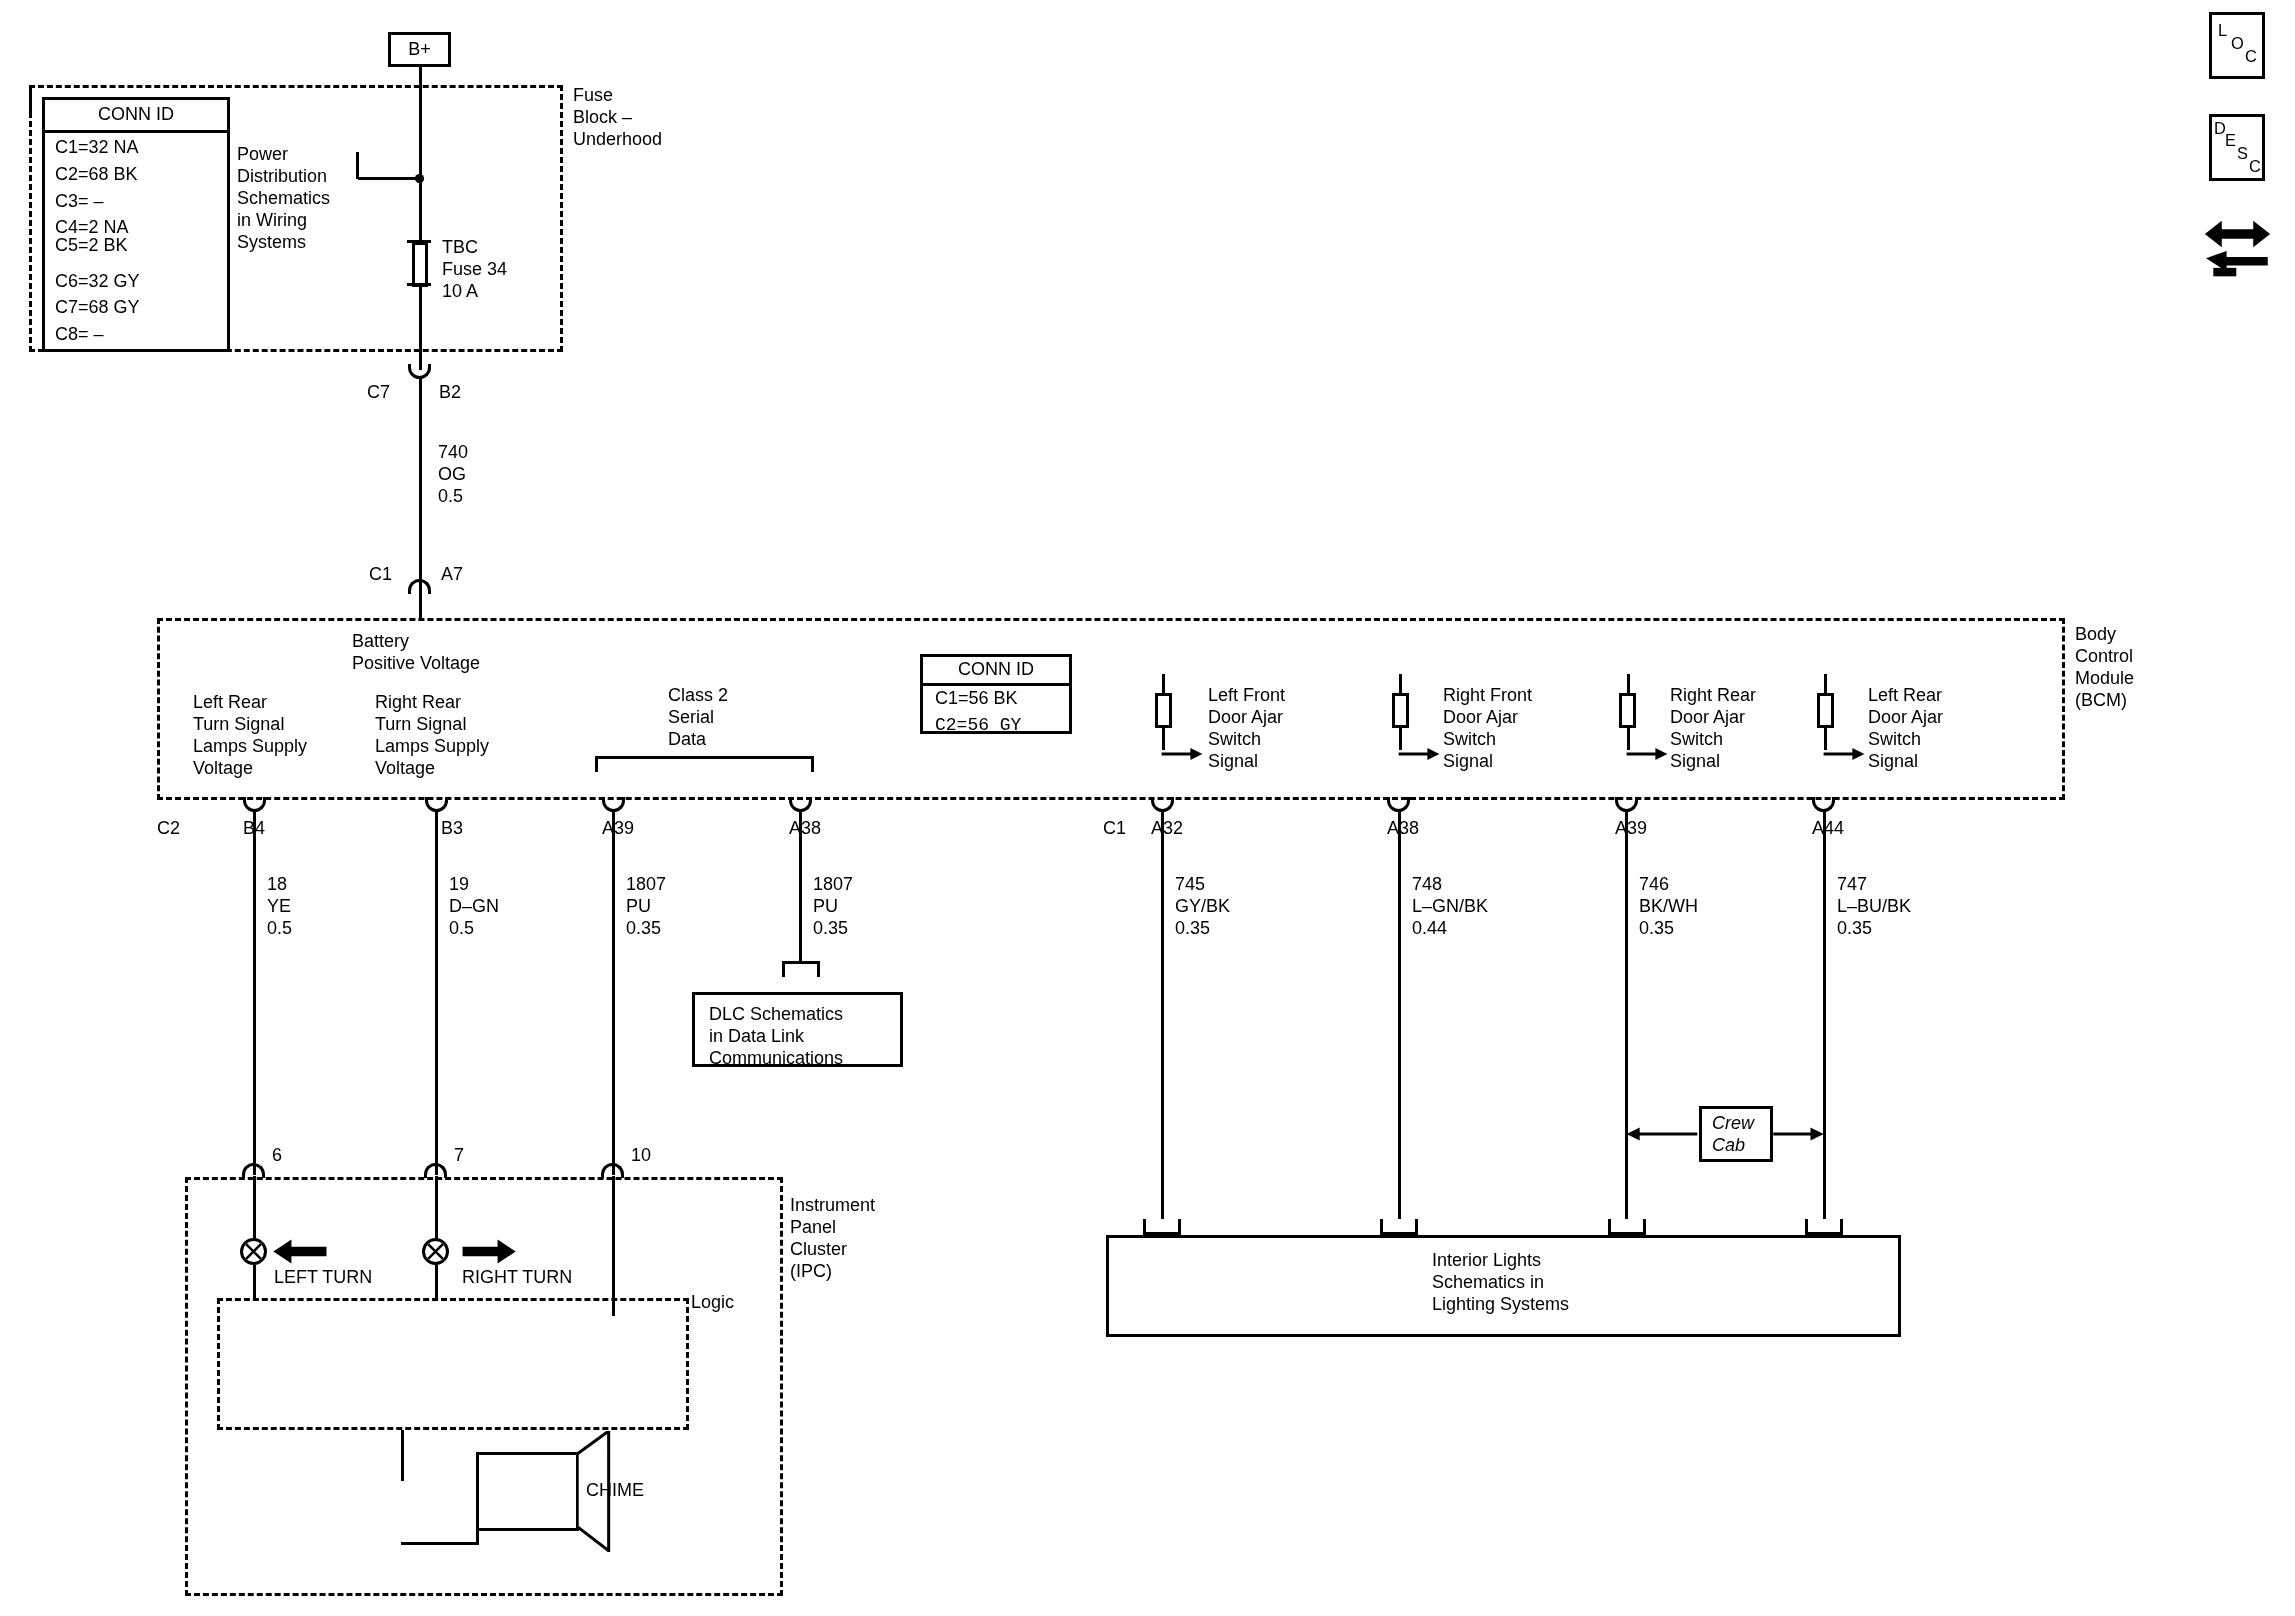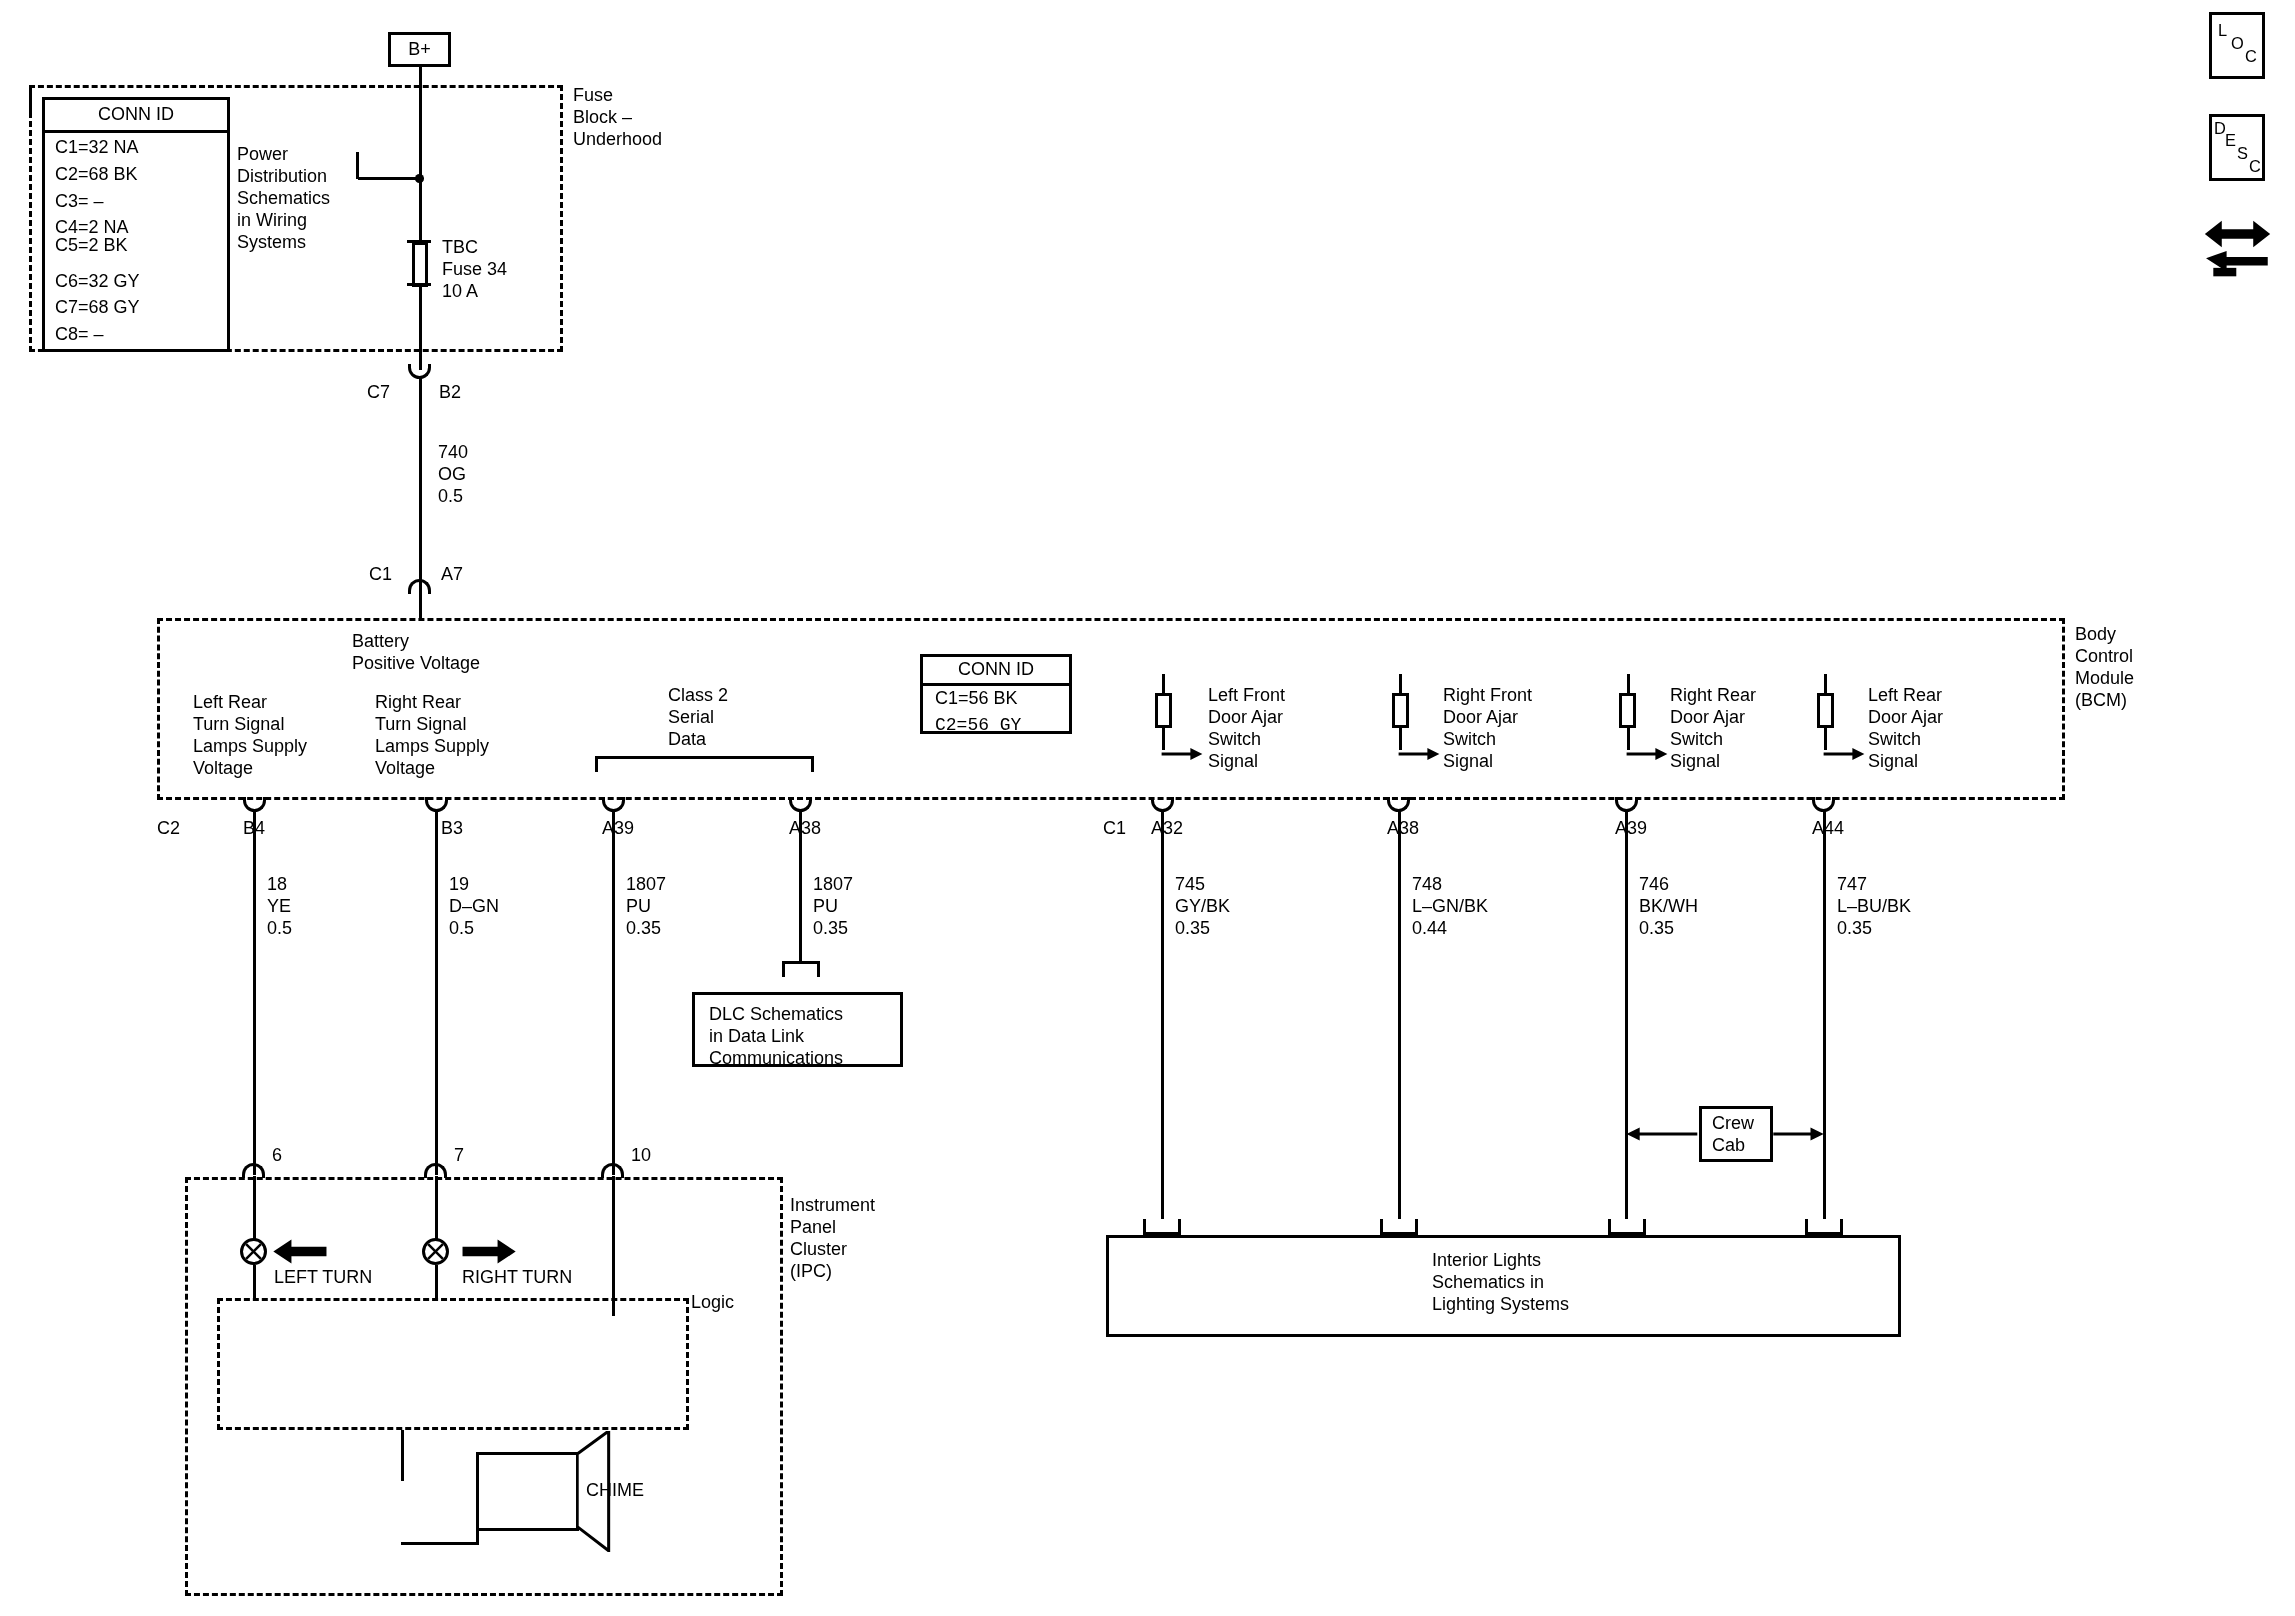--- a/index.html
+++ b/index.html
@@ -424,21 +424,21 @@
 L–GN/BK
 0.44</div>
   <div class="txt" style="left:1639px; top:874px;">746
 BK/WH
 0.35</div>
   <div class="txt" style="left:1837px; top:874px;">747
 L–BU/BK
 0.35</div>
 
   <div class="box" style="left:1699px; top:1106px; width:74px; height:56px;"></div>
-  <div class="txt" style="left:1712px; top:1113px;">Crew
+  <div class="txt" style="left:1712px; top:1113px;font-style:italic;">Crew
 Cab</div>
   <svg class="abs" style="left:1625px; top:1125px;" width="75" height="18" viewBox="0 0 124 30">
     <line x1="120" y1="15" x2="22" y2="15" stroke="#000" stroke-width="5"></line>
     <polygon points="2,15 24,4 24,26" fill="#000"></polygon>
   </svg>
   <svg class="abs" style="left:1772px; top:1125px;" width="53" height="18" viewBox="0 0 88 30">
     <line x1="2" y1="15" x2="66" y2="15" stroke="#000" stroke-width="5"></line>
     <polygon points="86,15 64,4 64,26" fill="#000"></polygon>
   </svg>
 

